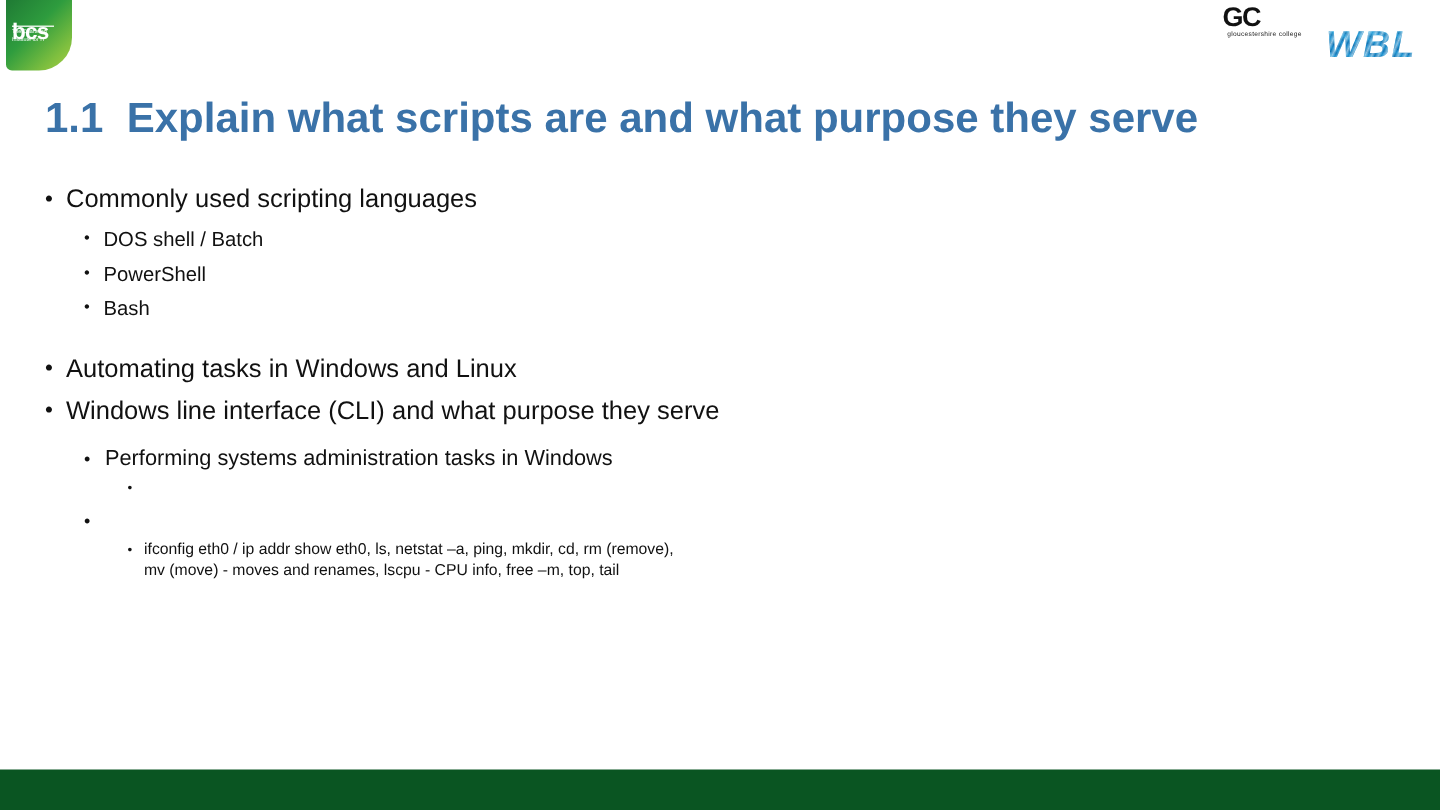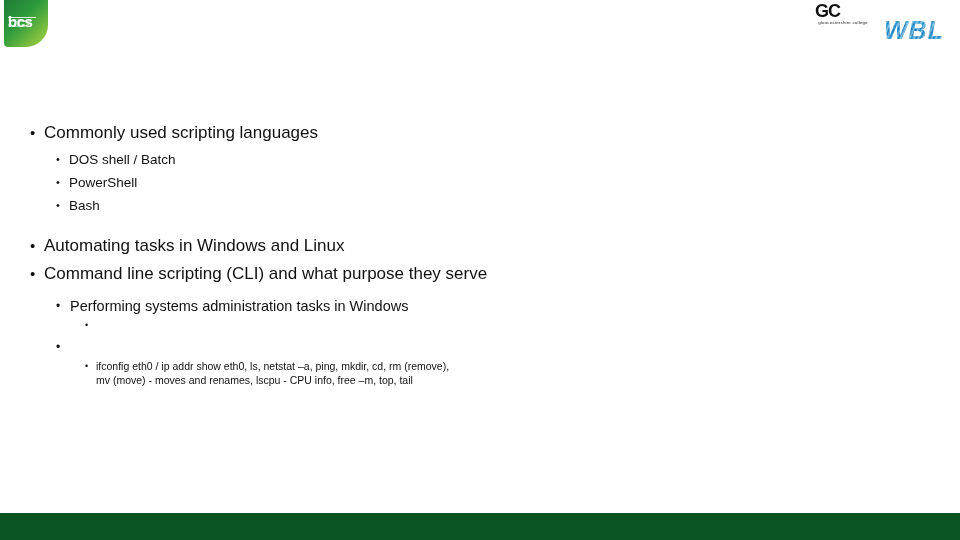--- a/index.html
+++ b/index.html
@@ -208,20 +208,21 @@
     <div class="bcs-tagline">The Chartered Institute for IT</div>
   </div>
 
   <div class="gc-logo">
     <div class="gc-mark">GC</div>
     <div class="gc-sub">gloucestershire college</div>
   </div>
 
   <div class="wbl-logo">WBL</div>
 
+  <div class="slide-title">1.1  Explain what scripts are and what purpose they serve</div>
 
   <div class="body-block">
 
     <div class="bullet-row lvl1">
       <span class="dot">•</span>
       <span class="txt">Commonly used scripting languages</span>
     </div>
 
     <div class="gap-xs"></div>
 
@@ -242,21 +243,21 @@
 
     <div class="bullet-row lvl1">
       <span class="dot">•</span>
       <span class="txt">Automating tasks in Windows and Linux</span>
     </div>
 
     <div class="gap-xs"></div>
 
     <div class="bullet-row lvl1">
       <span class="dot">•</span>
-      <span class="txt">Command line scripting (CLI) and what purpose they serve</span>
+      <span class="txt">Windows line interface (CLI) and what purpose they serve</span>
     </div>
 
     <div class="gap-sm"></div>
 
     <div class="bullet-row lvl2b">
       <span class="dot">•</span>
       <span class="txt">Performing systems administration tasks in Windows</span>
     </div>
 
     <div class="bullet-row lvl3">

